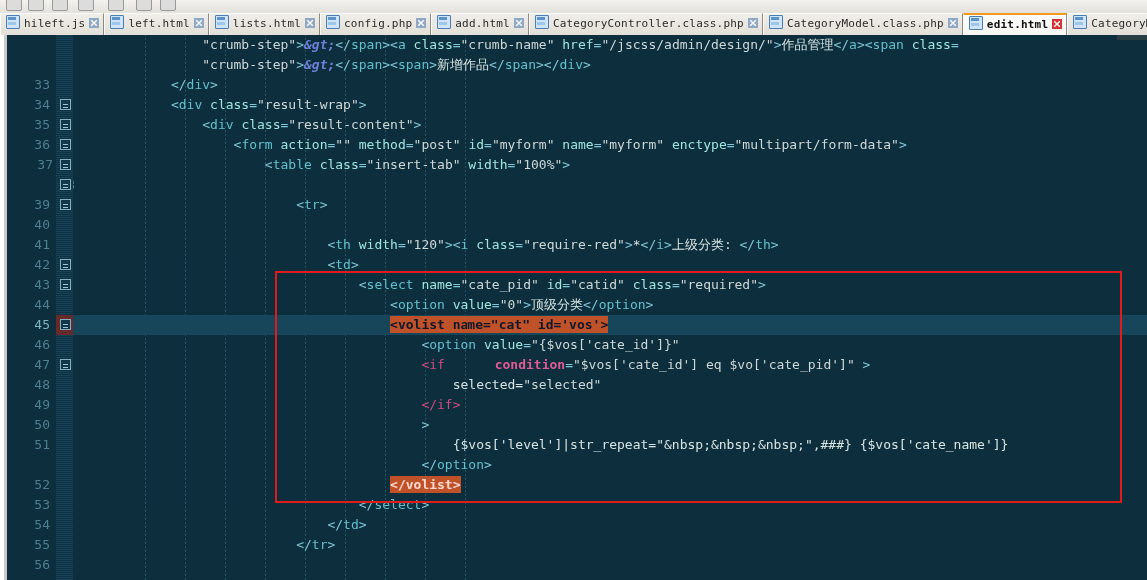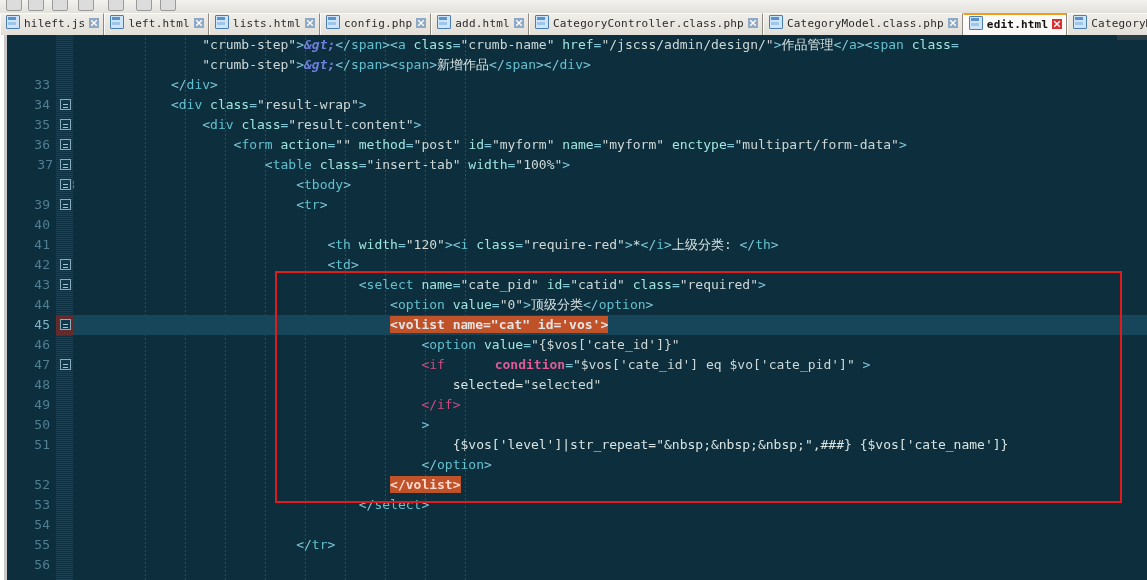--- a/index.html
+++ b/index.html
@@ -124,21 +124,21 @@
   .str{color:#cfd8d6;}               
   .ent{color:#6f7fd8;font-style:italic;font-weight:bold;} 
   .txt{color:#d7e3e1;}               
   .tpl{color:#d9e4e2;}               
   .ifk{color:#d14a82;}               
   .ifattr{color:#e05c95;font-weight:bold;margin-left:42px;}
   .cjk{
     color:#d8e4e2;
     font-family:"DejaVu Sans","Liberation Sans",sans-serif;
   }
-  .mark-orange{background:#c0522a;color:#e5e5e5;font-weight:bold;padding:1px 0;}
+  .mark-orange{background:#c0522a;color:#0f172a;font-weight:bold;padding:1px 0;}
   .mark-orange2{background:#c0522a;color:#e8c9bd;font-weight:bold;padding:1px 0;}
   .mark-close{background:#c0522a;color:#ffd9cd;font-weight:bold;padding:1px 0;}
   .caret{
     display:inline-block;width:1px;height:15px;background:#ffffff;
     vertical-align:-3px;margin:0 -1px;
   }
   
   #redbox{
     position:absolute;border:2px solid #e01b1b;
     pointer-events:none;
@@ -259,35 +259,35 @@
       <div class="guide" style="left: 392px;"></div>
     </div>
   <div id="codearea">
       <div class="row" style="position: absolute; top: 0px; left: 0px; right: 0px;">                <span class="txt"><span class="str">"crumb-step"</span><span class="tagp">&gt;</span><span class="ent">&amp;gt;</span><span class="tagp">&lt;/</span><span class="tag">span</span><span class="tagp">&gt;</span><span class="tagp">&lt;</span><span class="tag">a</span> <span class="attr">class</span><span class="tagp">=</span><span class="str">"crumb-name"</span> <span class="attr">href</span><span class="tagp">=</span><span class="str">"/jscss/admin/design/"</span><span class="tagp">&gt;</span><span class="cjk">作品管理</span><span class="tagp">&lt;/</span><span class="tag">a</span><span class="tagp">&gt;</span><span class="tagp">&lt;</span><span class="tag">span</span> <span class="attr">class</span><span class="tagp">=</span></span></div>
       <div class="row" style="position: absolute; top: 20px; left: 0px; right: 0px;">                <span class="txt"><span class="str">"crumb-step"</span><span class="tagp">&gt;</span><span class="ent">&amp;gt;</span><span class="tagp">&lt;/</span><span class="tag">span</span><span class="tagp">&gt;</span><span class="tagp">&lt;</span><span class="tag">span</span><span class="tagp">&gt;</span><span class="cjk">新增作品</span><span class="tagp">&lt;/</span><span class="tag">span</span><span class="tagp">&gt;</span><span class="tagp">&lt;/</span><span class="tag">div</span><span class="tagp">&gt;</span></span></div>
       <div class="row" style="position: absolute; top: 40px; left: 0px; right: 0px;">            <span class="txt"><span class="tagp">&lt;/</span><span class="tag">div</span><span class="tagp">&gt;</span></span></div>
       <div class="row" style="position: absolute; top: 60px; left: 0px; right: 0px;">            <span class="txt"><span class="tagp">&lt;</span><span class="tag">div</span> <span class="attr">class</span><span class="tagp">=</span><span class="str">"result-wrap"</span><span class="tagp">&gt;</span></span></div>
       <div class="row" style="position: absolute; top: 80px; left: 0px; right: 0px;">                <span class="txt"><span class="tagp">&lt;</span><span class="tag">div</span> <span class="attr">class</span><span class="tagp">=</span><span class="str">"result-content"</span><span class="tagp">&gt;</span></span></div>
       <div class="row" style="position: absolute; top: 100px; left: 0px; right: 0px;">                    <span class="txt"><span class="tagp">&lt;</span><span class="tag">form</span> <span class="attr">action</span><span class="tagp">=</span><span class="str">""</span> <span class="attr">method</span><span class="tagp">=</span><span class="str">"post"</span> <span class="attr">id</span><span class="tagp">=</span><span class="str">"myform"</span> <span class="attr">name</span><span class="tagp">=</span><span class="str">"myform"</span> <span class="attr">enctype</span><span class="tagp">=</span><span class="str">"multipart/form-data"</span><span class="tagp">&gt;</span></span></div>
       <div class="row" style="position: absolute; top: 120px; left: 0px; right: 0px;">                        <span class="txt"><span class="tagp">&lt;</span><span class="tag">table</span> <span class="attr">class</span><span class="tagp">=</span><span class="str">"insert-tab"</span> <span class="attr">width</span><span class="tagp">=</span><span class="str">"100%"</span><span class="tagp">&gt;</span></span></div>
-      <div class="row" style="position: absolute; top: 140px; left: 0px; right: 0px;">                            <span class="txt"><span class="tagp">&lt;</span><span class="tag">tbody</span><span class="tagp">&gt;</span></span></div>
       <div class="row" style="position: absolute; top: 160px; left: 0px; right: 0px;">                            <span class="txt"><span class="tagp">&lt;</span><span class="tag">tr</span><span class="tagp">&gt;</span></span></div>
       <div class="row" style="position: absolute; top: 180px; left: 0px; right: 0px;"></div>
       <div class="row" style="position: absolute; top: 200px; left: 0px; right: 0px;">                                <span class="txt"><span class="tagp">&lt;</span><span class="tag">th</span> <span class="attr">width</span><span class="tagp">=</span><span class="str">"120"</span><span class="tagp">&gt;</span><span class="tagp">&lt;</span><span class="tag">i</span> <span class="attr">class</span><span class="tagp">=</span><span class="str">"require-red"</span><span class="tagp">&gt;</span>*<span class="tagp">&lt;/</span><span class="tag">i</span><span class="tagp">&gt;</span><span class="cjk">上级分类</span>: <span class="tagp">&lt;/</span><span class="tag">th</span><span class="tagp">&gt;</span></span></div>
       <div class="row" style="position: absolute; top: 220px; left: 0px; right: 0px;">                                <span class="txt"><span class="tagp">&lt;</span><span class="tag">td</span><span class="tagp">&gt;</span></span></div>
       <div class="row" style="position: absolute; top: 240px; left: 0px; right: 0px;">                                    <span class="txt"><span class="tagp">&lt;</span><span class="tag">select</span> <span class="attr">name</span><span class="tagp">=</span><span class="str">"cate_pid"</span> <span class="attr">id</span><span class="tagp">=</span><span class="str">"catid"</span> <span class="attr">class</span><span class="tagp">=</span><span class="str">"required"</span><span class="tagp">&gt;</span></span></div>
       <div class="row" style="position: absolute; top: 260px; left: 0px; right: 0px;">                                        <span class="txt"><span class="tagp">&lt;</span><span class="tag">option</span> <span class="attr">value</span><span class="tagp">=</span><span class="str">"0"</span><span class="tagp">&gt;</span><span class="cjk">顶级分类</span><span class="tagp">&lt;/</span><span class="tag">option</span><span class="tagp">&gt;</span></span></div>
       <div class="row hl" style="position: absolute; top: 280px; left: 0px; right: 0px;">                                        <span class="mark-orange">&lt;volist</span><span class="mark-orange2"> </span><span class="mark-orange">na</span><span class="caret"></span><span class="mark-orange">me="cat"</span><span class="mark-orange2"> </span><span class="mark-orange">id='vos'&gt;</span></div>
       <div class="row" style="position: absolute; top: 300px; left: 0px; right: 0px;">                                            <span class="txt"><span class="tagp">&lt;</span><span class="tag">option</span> <span class="attr">value</span><span class="tagp">=</span><span class="str">"{$vos['cate_id']}"</span></span></div>
       <div class="row" style="position: absolute; top: 320px; left: 0px; right: 0px;">                                            <span class="ifk">&lt;if</span> <span class="ifattr">condition</span><span class="tagp">=</span><span class="str">"$vos['cate_id'] eq $vo['cate_pid']"</span> <span class="tagp">&gt;</span></div>
       <div class="row" style="position: absolute; top: 340px; left: 0px; right: 0px;">                                                <span class="txt">selected=<span class="str">"selected"</span></span></div>
       <div class="row" style="position: absolute; top: 360px; left: 0px; right: 0px;">                                            <span class="ifk">&lt;/if&gt;</span></div>
       <div class="row" style="position: absolute; top: 380px; left: 0px; right: 0px;">                                            <span class="txt"><span class="tagp">&gt;</span></span></div>
       <div class="row" style="position: absolute; top: 400px; left: 0px; right: 0px;">                                                <span class="txt"><span class="tpl">{$vos['level']|str_repeat="&amp;nbsp;&amp;nbsp;&amp;nbsp;",###}</span> <span class="tpl">{$vos['cate_name']}</span></span></div>
       <div class="row" style="position: absolute; top: 420px; left: 0px; right: 0px;">                                            <span class="txt"><span class="tagp">&lt;/</span><span class="tag">option</span><span class="tagp">&gt;</span></span></div>
       <div class="row" style="position: absolute; top: 440px; left: 0px; right: 0px;">                                        <span class="mark-close">&lt;/volist&gt;</span></div>
       <div class="row" style="position: absolute; top: 460px; left: 0px; right: 0px;">                                    <span class="txt"><span class="tagp">&lt;/</span><span class="tag">select</span><span class="tagp">&gt;</span></span></div>
+      <div class="row" style="position: absolute; top: 480px; left: 0px; right: 0px;">                                <span class="txt"><span class="tagp">&lt;/</span><span class="tag">td</span><span class="tagp">&gt;</span></span></div>
       <div class="row" style="position: absolute; top: 500px; left: 0px; right: 0px;">                            <span class="txt"><span class="tagp">&lt;/</span><span class="tag">tr</span><span class="tagp">&gt;</span></span></div>
       <div class="row" style="position: absolute; top: 520px; left: 0px; right: 0px;"></div>
     </div>
   <div id="redbox" style="left: 275px; top: 236px; width: 843px; height: 228px; border-color: rgb(224, 27, 27);"></div>
   <div id="scrollnub"></div>
 </div>
 
 </body></html>

